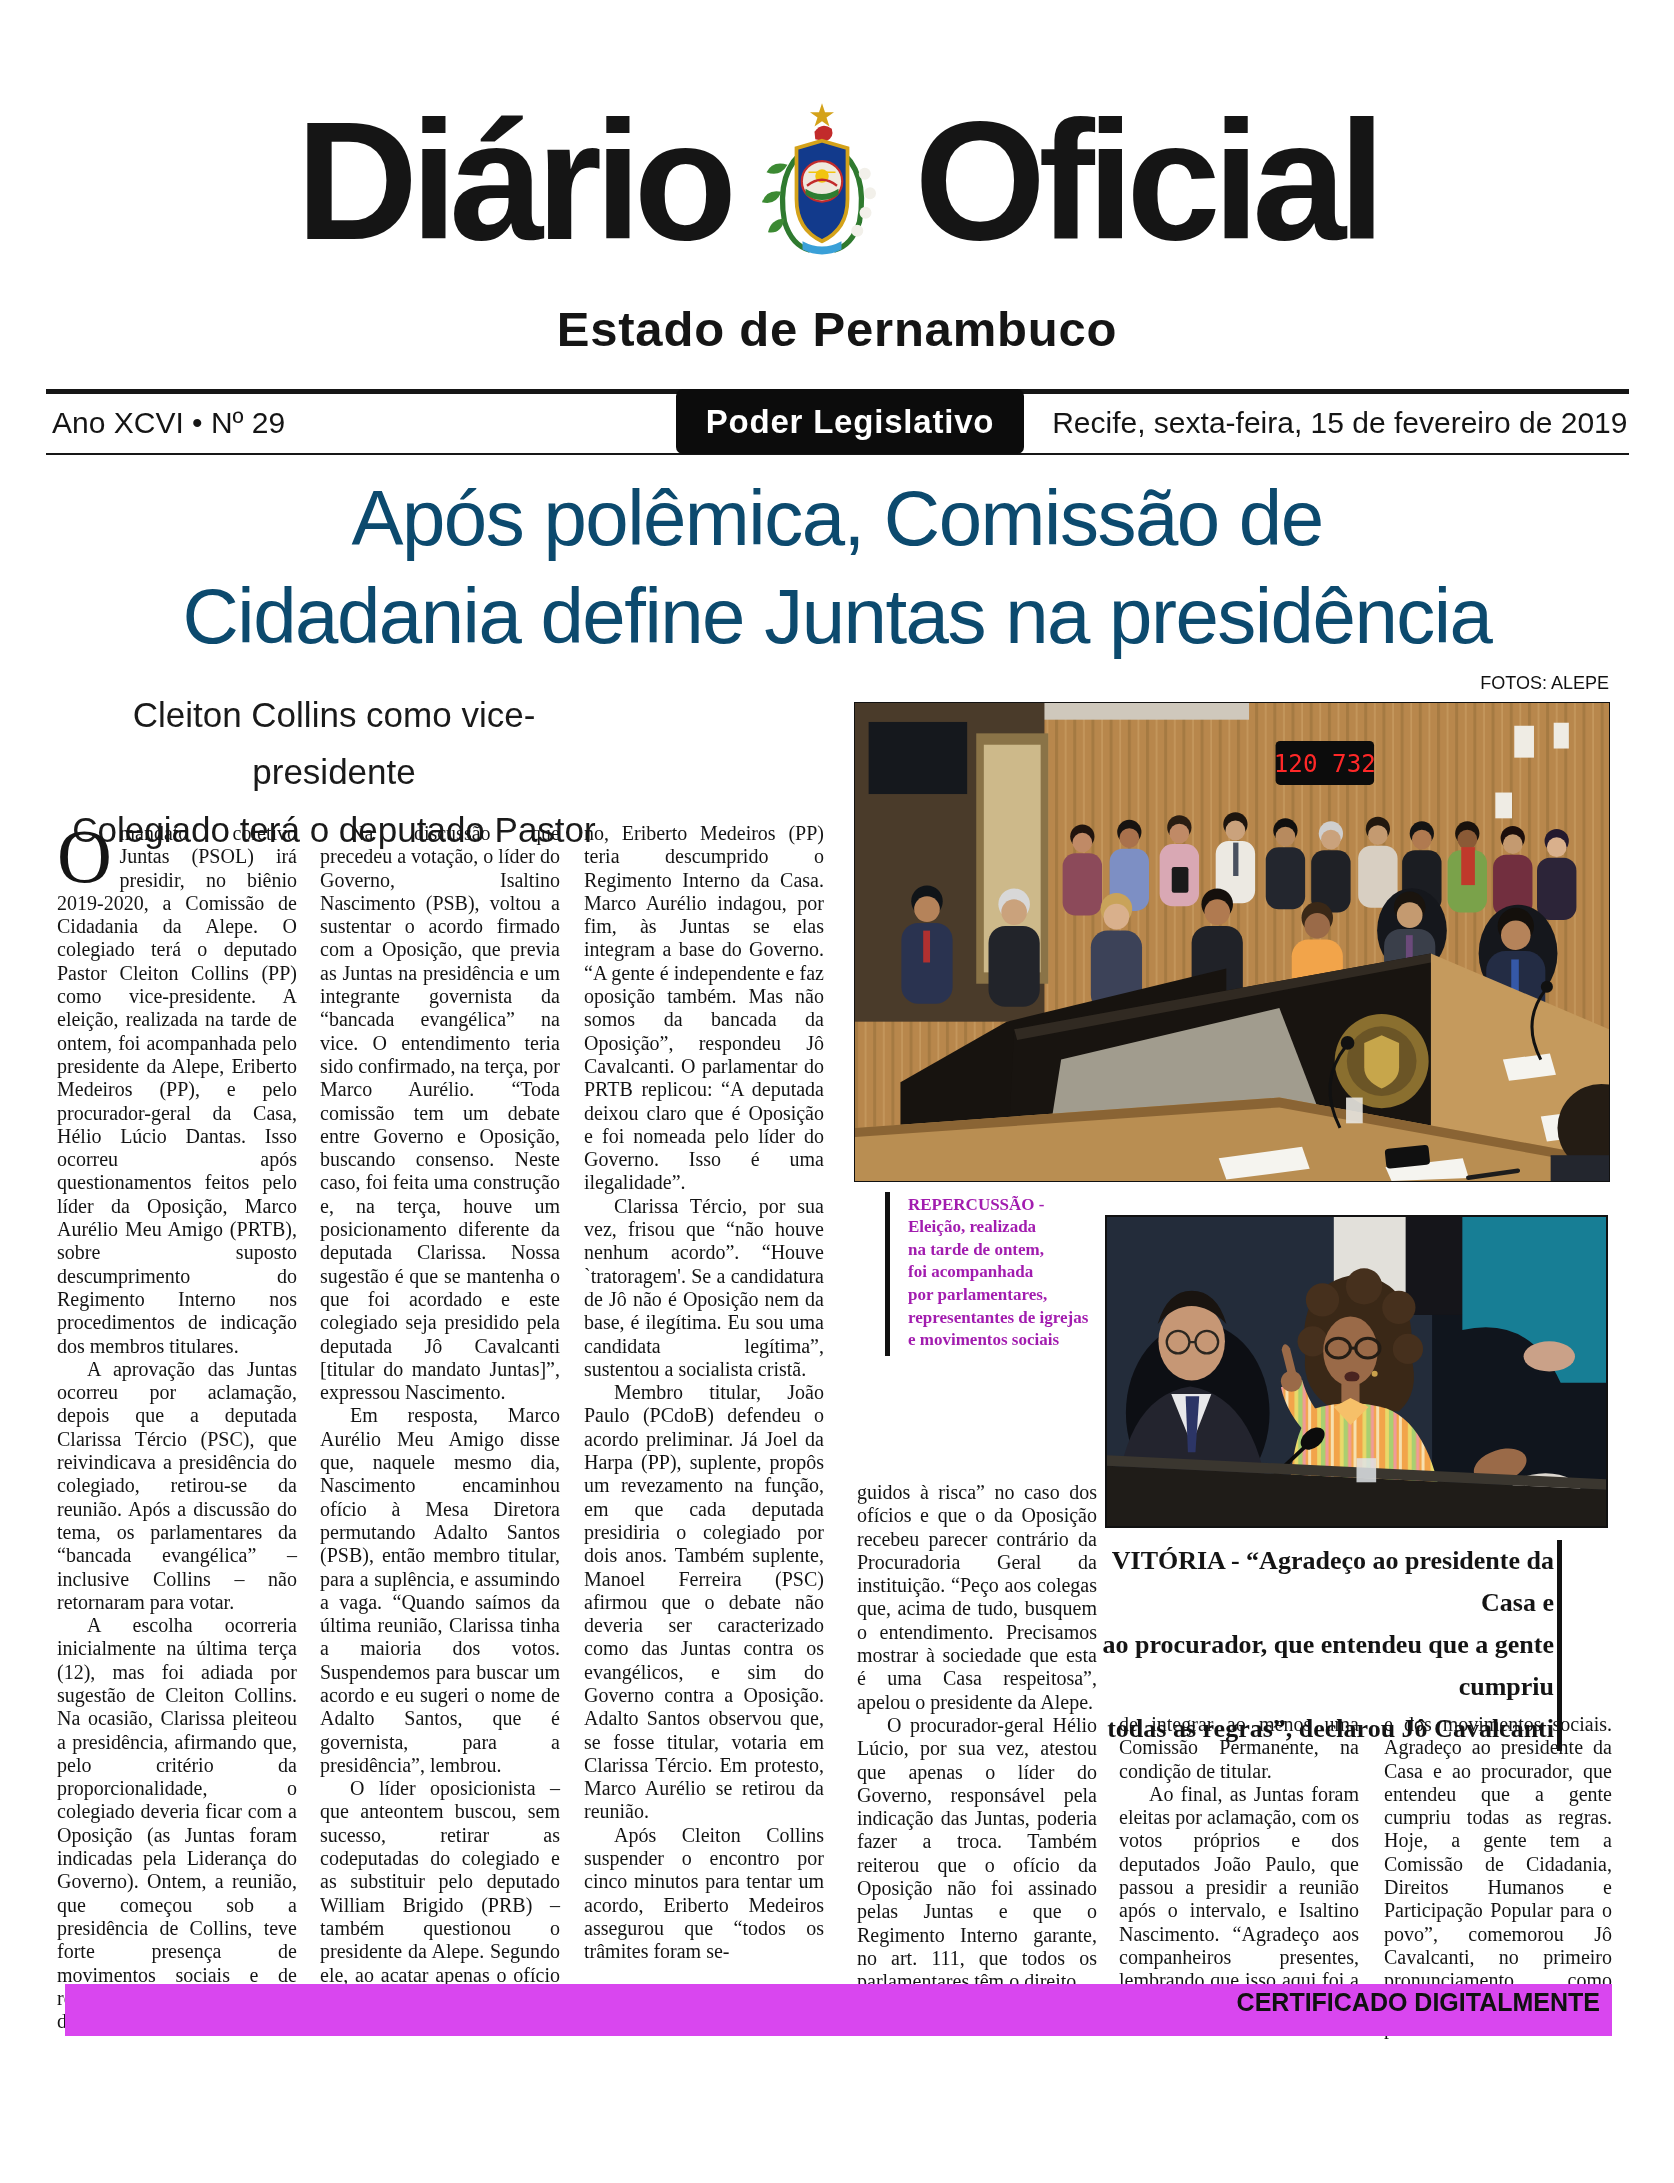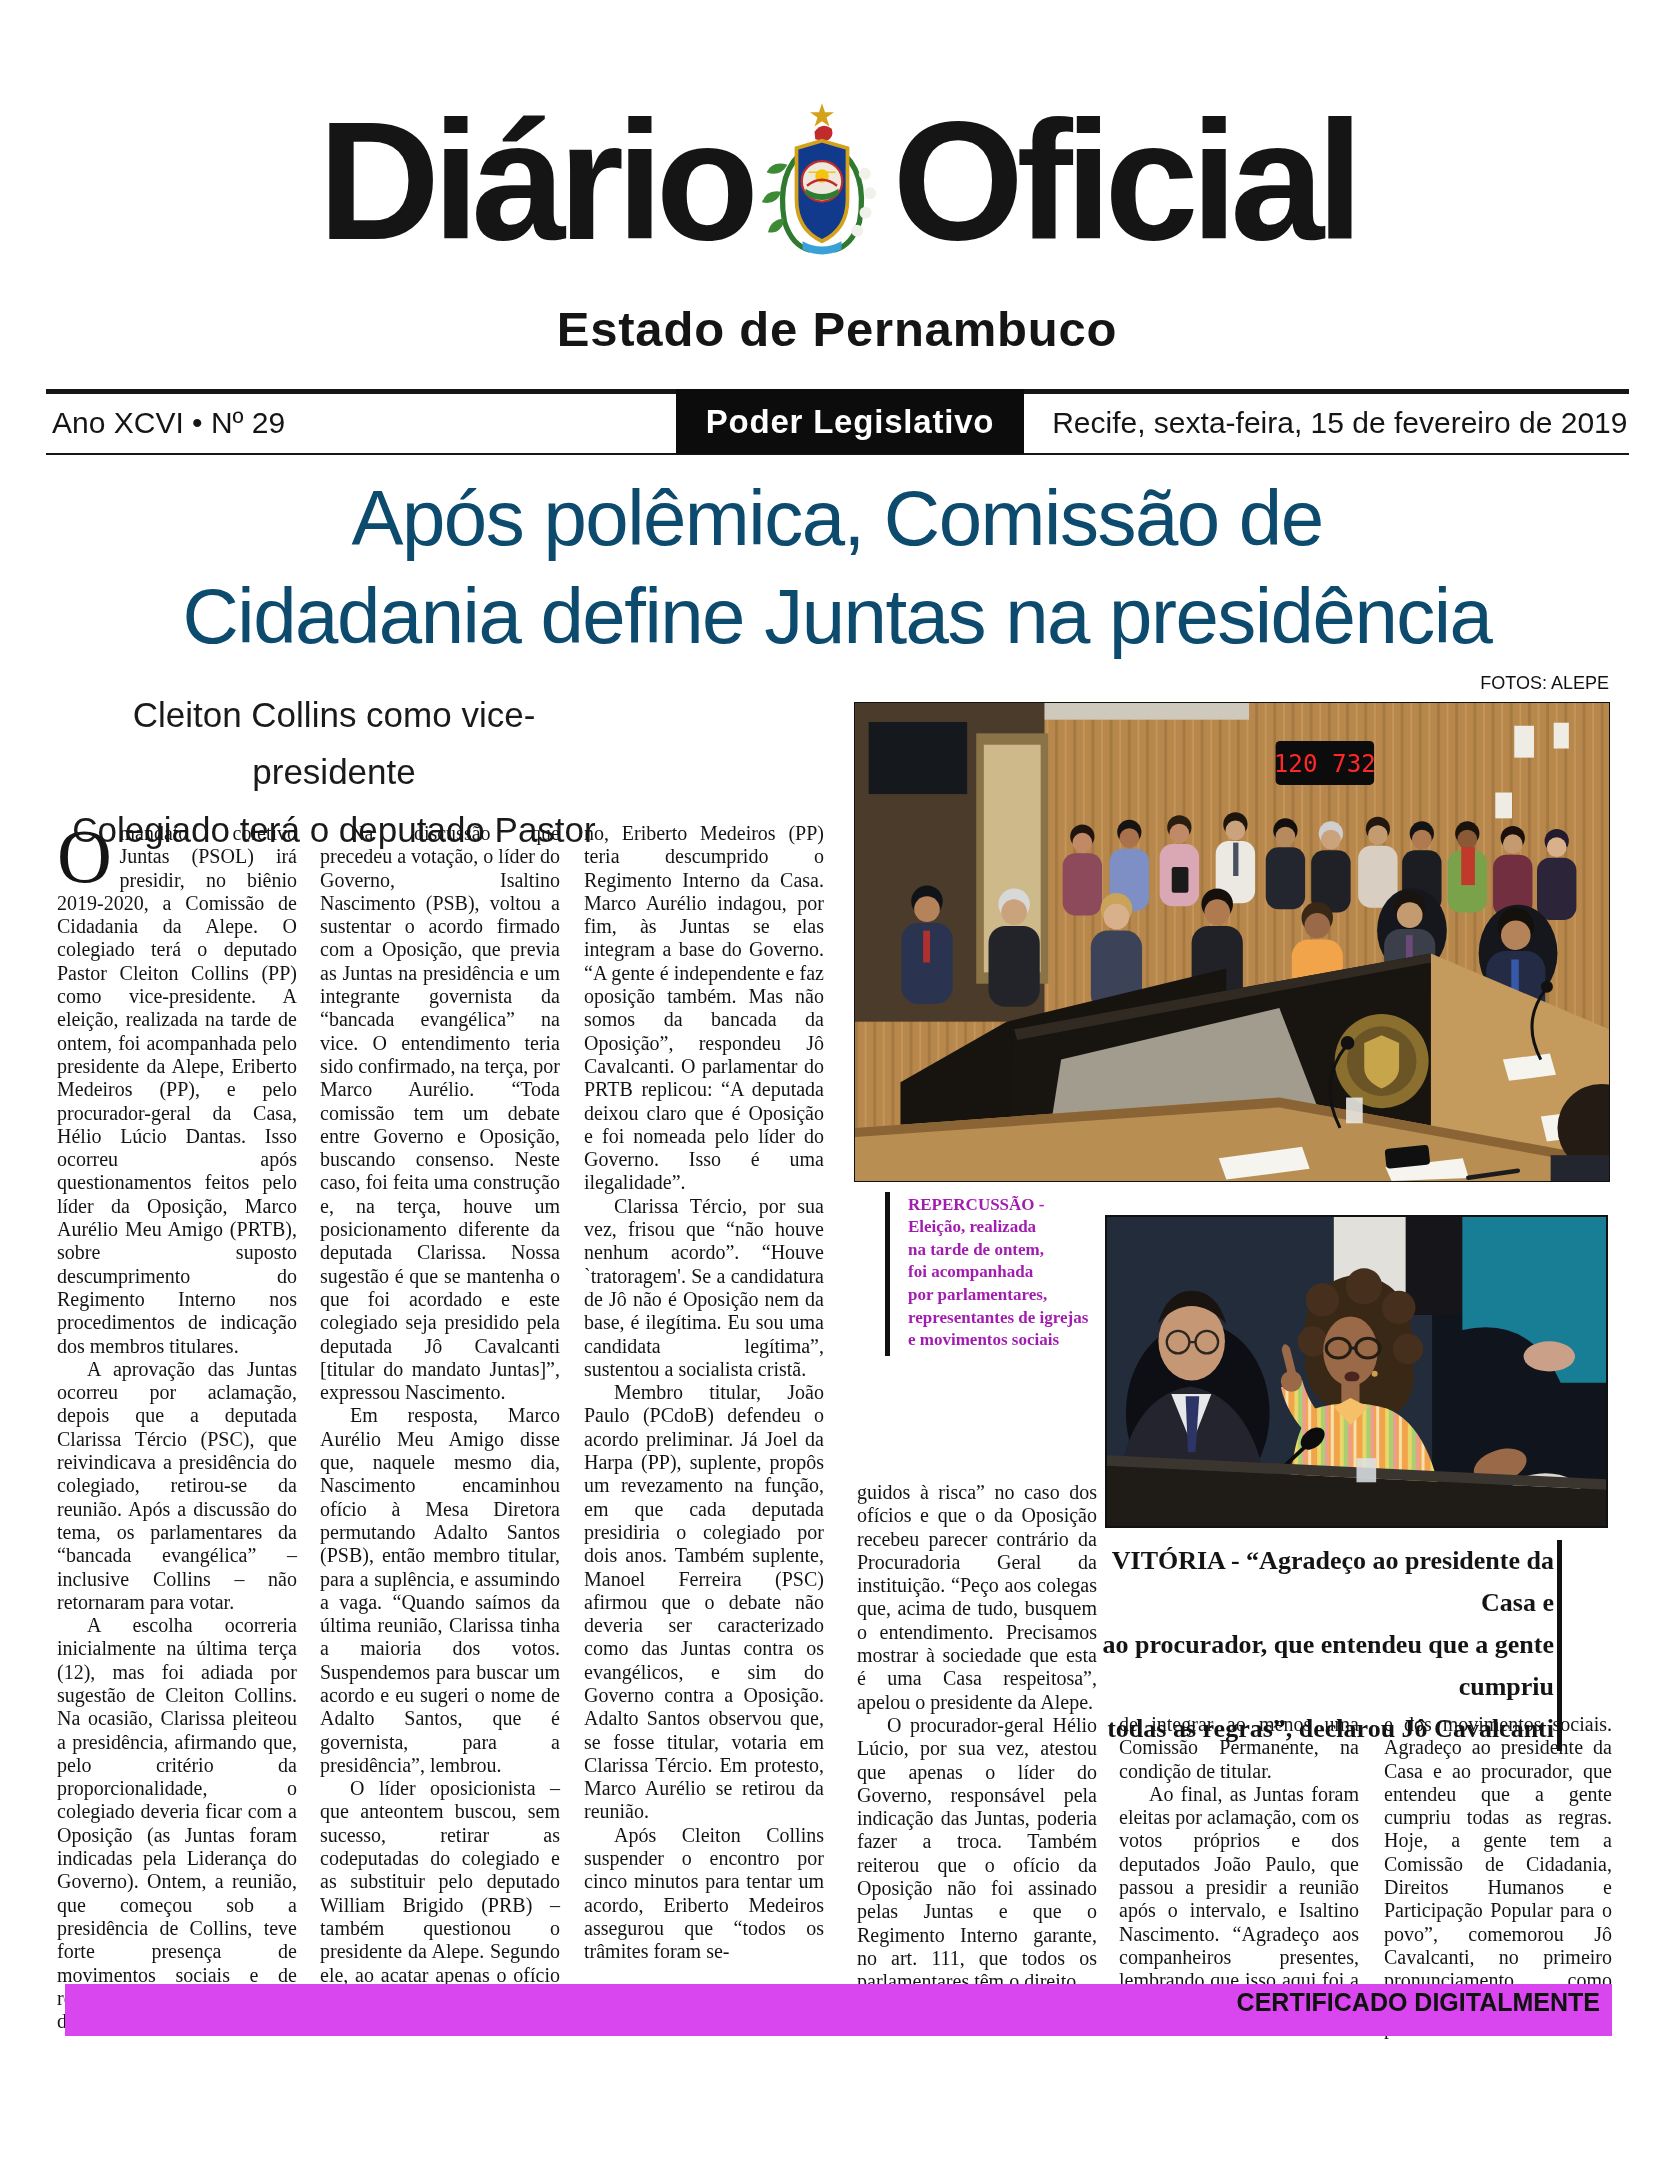--- a/index.html
+++ b/index.html
@@ -1,36 +1,36 @@
 <!DOCTYPE html>
 <html lang="pt" style="font-size:12px"><head>
 <meta charset="utf-8">
 <style>
   html,body{margin:0;padding:0;background:#888;}
   .page{position:relative;width:1674px;height:2183px;background:#ffffff;overflow:hidden;
         font-family:"Liberation Serif",serif;color:#141414;}
 
   
-  .mast-row{position:absolute;top:90px;left:0;width:100%;display:flex;justify-content:center;align-items:center;gap:6px;}
+  .mast-row{position:absolute;top:90px;left:0;width:100%;display:flex;justify-content:center;align-items:center;gap:28px;}
   .mast-title{font-family:"Liberation Sans",sans-serif;font-weight:700;font-size:169px;line-height:1;
               letter-spacing:-0.045em;color:#151515;white-space:nowrap;}
   .crest{width:120px;height:181px;margin:0 4.6px;flex:0 0 auto;}
   .mast-sub{position:absolute;top:301px;left:0;width:100%;text-align:center;
             font-family:"Liberation Sans",sans-serif;font-weight:700;font-size:49px;letter-spacing:0.8px;color:#151515;}
 
   .rule{position:absolute;left:46px;width:1583px;background:#161616;}
   .rule1{top:389px;height:4.6px;}
   .rule2{top:453px;height:2.3px;}
 
   .infobar{position:absolute;top:401px;left:46px;width:1583px;height:46px;
            font-family:"Liberation Sans",sans-serif;font-size:30px;color:#151515;}
   .edition{position:absolute;left:6px;top:4.6px;}
   .dateline{position:absolute;right:1.5px;top:4.6px;}
   .section-box{position:absolute;left:676px;top:389px;width:348px;height:65px;background:#0c0c0c;
-               display:flex;align-items:center;justify-content:center;}
+               display:flex;align-items:center;justify-content:center;border-radius:7px;}
   .section-box span{font-family:"Liberation Sans",sans-serif;font-weight:700;font-size:33px;color:#ffffff;letter-spacing:0.8px;}
 
   
   .headline{position:absolute;top:469px;left:0;width:100%;margin:0;text-align:center;
             font-family:"Liberation Sans",sans-serif;font-weight:400;font-size:78px;line-height:1.26;
             letter-spacing:-1.5px;color:#0c4a6e;}
   .subhead{position:absolute;top:686px;left:57px;width:554px;text-align:center;
            font-family:"Liberation Sans",sans-serif;font-weight:400;font-size:35px;line-height:1.64;color:#1a1a1a;}
   .photo-credit{position:absolute;top:673px;right:65px;font-family:"Liberation Sans",sans-serif;
                 font-size:18px;color:#111;}

